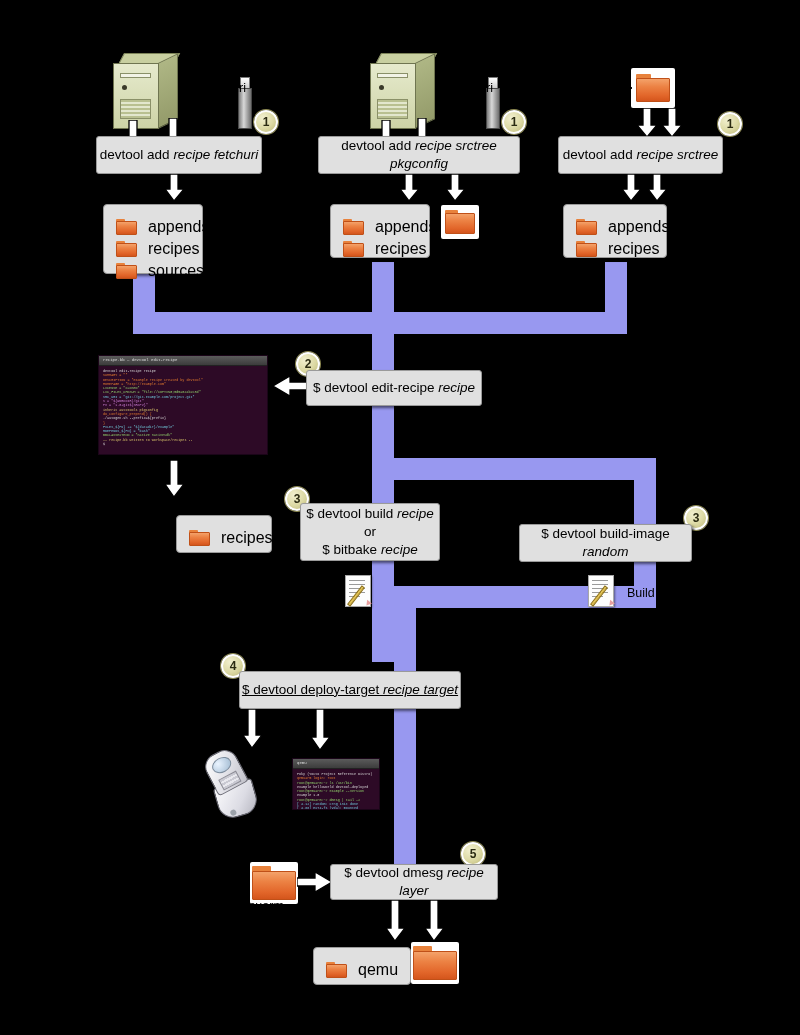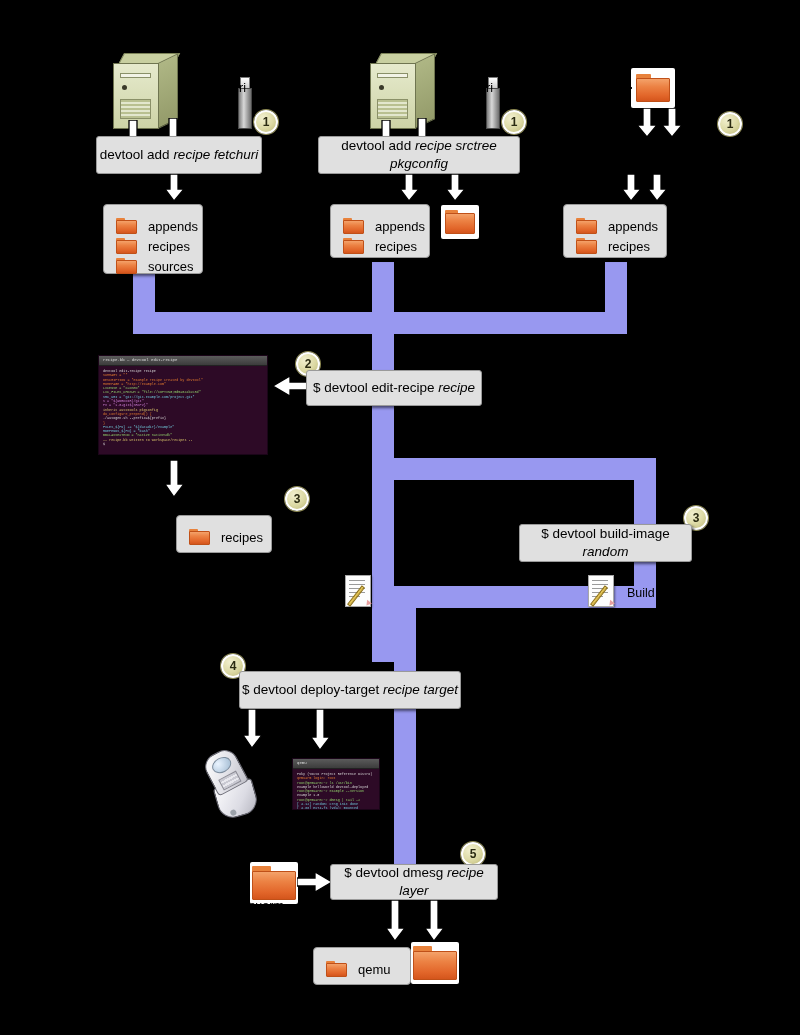--- a/index.html
+++ b/index.html
@@ -16,21 +16,21 @@
        display:flex;align-items:center;justify-content:center;
        color:#000;font-size:13.5px;line-height:1.35;text-align:center;
        box-sizing:border-box;}
   .box .em{font-style:italic;}
   .box.multi{flex-direction:column;}
 
   
   .panel{position:absolute;background:#e0e0e0;border:1px solid #9a9a9a;
          border-radius:4px;box-shadow:2px 2px 3px rgba(0,0,0,.55);
          box-sizing:border-box;padding:9px 10px 9px 12px;}
-  .frow{display:flex;align-items:center;margin:4px 0;font-size:13px;color:#000;}
+  .frow{display:flex;align-items:center;margin:4px 0;font-size:16px;color:#000;}
   .frow .fname{margin-left:11px;}
 
   
   .folder{width:21px;height:16px;position:relative;display:inline-block;flex:none;}
   .folder .tab{position:absolute;left:0;top:0;width:9px;height:3px;
      background:#e8823c;border-radius:1px 1px 0 0;}
   .folder .body{position:absolute;left:0;top:2px;width:21px;height:14px;border-radius:1px;
      background:linear-gradient(180deg,#f4a26a 0%,#ec8244 35%,#e2662a 75%,#d4551c 100%);
      border:1px solid #c05018;box-sizing:border-box;}
 
@@ -281,20 +281,23 @@
     <svg width="28" height="30" viewBox="0 0 28 30">
         <path d="M6 0 L14 0 L14 17 L20 17 L10 29 L0 17 L6 17 Z" fill="#fff" stroke="#000" stroke-width="1.3"></path>
       </svg>
   </div>
   <div class="arrow" style="left:662px;top:108px;">
     <svg width="28" height="30" viewBox="0 0 28 30">
         <path d="M6 0 L14 0 L14 17 L20 17 L10 29 L0 17 L6 17 Z" fill="#fff" stroke="#000" stroke-width="1.3"></path>
       </svg>
   </div>
 
+  <div class="box" style="left:558px;top:136px;width:165px;height:38px;">
+    <span><span>devtool add </span><span class="em">recipe srctree</span></span>
+  </div>
 
   <div class="arrow" style="left:622px;top:174px;">
     <svg width="26" height="28" viewBox="0 0 26 28">
         <path d="M5 0 L13 0 L13 15 L19 15 L9 27 L0 15 L5 15 Z" fill="#fff" stroke="#000" stroke-width="1.3"></path>
       </svg>
   </div>
   <div class="arrow" style="left:648px;top:174px;">
     <svg width="26" height="28" viewBox="0 0 26 28">
         <path d="M5 0 L13 0 L13 15 L19 15 L9 27 L0 15 L5 15 Z" fill="#fff" stroke="#000" stroke-width="1.3"></path>
       </svg>
@@ -368,20 +371,25 @@
     <div class="frow">
         <span class="folder">
           <span class="tab"></span>
           <span class="body"></span>
         </span>
         <span class="fname">recipes</span>
       </div>
   </div>
 
   <div class="badge" style="left:285px;top:487px;">3</div>
+  <div class="box multi" style="left:300px;top:503px;width:140px;height:58px;">
+    <span><span>$ devtool build </span><span class="em">recipe</span></span>
+    <span>or</span>
+    <span><span>$ bitbake </span><span class="em">recipe</span></span>
+  </div>
   <div class="lbl" style="left:255px;top:586px;">Build Output</div>
   <div class="doc" style="left:345px;top:575px;">
     <div class="sheet"></div>
     <div class="ln" style="top:5px;"></div>
       <div class="ln" style="top:9px;"></div>
     <div class="ln" style="top:13px;"></div>
       <div class="ln" style="top:17px;"></div>
     <div class="ln" style="top:21px;width:11px;"></div>
     <div class="pencil"></div>
       <div class="tip"></div>
@@ -397,21 +405,21 @@
       <div class="ln" style="top:9px;"></div>
     <div class="ln" style="top:13px;"></div>
       <div class="ln" style="top:17px;"></div>
     <div class="ln" style="top:21px;width:11px;"></div>
     <div class="pencil"></div>
       <div class="tip"></div>
   </div>
   <div class="lbl" style="left:627px;top:586px;">Build Output</div>
 
   <div class="badge" style="left:221px;top:654px;">4</div>
-  <div class="box" style="left:239px;top:671px;width:222px;height:38px;">
+  <div class="box" style="left:239px;top:671px;width:222px;height:38px;text-decoration:underline;">
     <span><span>$ devtool deploy-target </span><span class="em">recipe target</span></span>
   </div>
 
   <div class="arrow" style="left:243px;top:709px;">
     <svg width="26" height="40" viewBox="0 0 26 40">
         <path d="M5 0 L13 0 L13 26 L19 26 L9 39 L0 26 L5 26 Z" fill="#fff" stroke="#000" stroke-width="1.3"></path>
       </svg>
   </div>
   <div class="arrow" style="left:311px;top:709px;">
     <svg width="26" height="42" viewBox="0 0 26 42">

